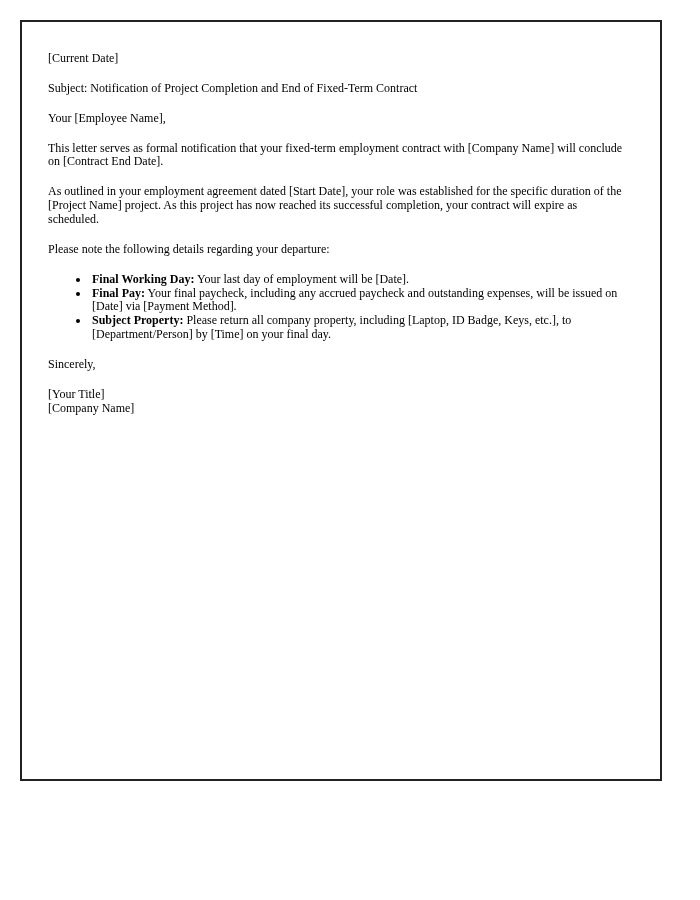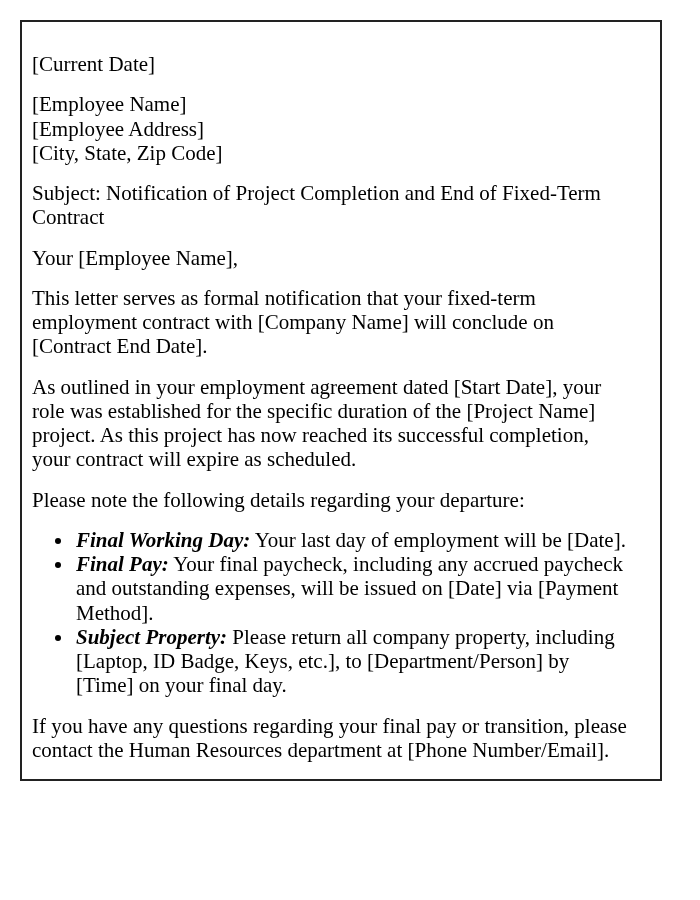--- a/index.html
+++ b/index.html
@@ -16,22 +16,22 @@
     color: #000000;
   }
   .letter-page {
     position: absolute;
     left: 20px;
     top: 20px;
     width: 642px;
     height: 761px;
     border: 2px solid #222222;
     background: #ffffff;
-    padding: 16px 30px 16px 10px;
-    font-size: 21px;
+    padding: 16px 30px 16px 26px;
+    font-size: 12px;
     line-height: 1.155;
     overflow: hidden;
   }
   .para {
     margin: 16px 0;
   }
   .para:first-child {
     margin-top: 14px;
   }
   .block {
@@ -41,34 +41,29 @@
     display: block;
   }
   ul.detail-list {
     margin: 16px 0;
     padding-left: 42px;
   }
   ul.detail-list li {
     margin: 0;
     padding-left: 2px;
   }
-  strong { font-weight: bold; font-style: italic; }
+  strong { font-weight: bold; }
 </style>
 </head>
 <body>
 
 <div class="letter-page">
 
   <p class="para">[Current Date]</p>
 
-  <div class="block">
-    <span class="line">[Employee Name]</span>
-    <span class="line">[Employee Address]</span>
-    <span class="line">[City, State, Zip Code]</span>
-  </div>
 
   <p class="para">Subject: Notification of Project Completion and End of Fixed-Term Contract</p>
 
   <p class="para">Your [Employee Name],</p>
 
   <p class="para">This letter serves as formal notification that your fixed-term employment contract with [Company Name] will conclude on [Contract End Date].</p>
 
   <p class="para">As outlined in your employment agreement dated [Start Date], your role was established for the specific duration of the [Project Name] project. As this project has now reached its successful completion, your contract will expire as scheduled.</p>
 
   <p class="para">Please note the following details regarding your departure:</p>
@@ -82,22 +77,21 @@
       <strong>Final Pay:</strong>
       <span>Your final paycheck, including any accrued paycheck and outstanding expenses, will be issued on [Date] via [Payment Method].</span>
     </li>
     <li>
       <strong>Subject Property:</strong>
       <span>Please return all company property, including [Laptop, ID Badge, Keys, etc.], to [Department/Person] by [Time] on your final day.</span>
     </li>
   </ul>
 
 
-  <p class="para">If you have any questions regarding your final pay or transition, please contact the Human Resources department at [Phone Number/Email].</p>
 
   <p class="para">Sincerely,</p>
 
   <div class="block">
+    <span class="line">[Your Title]</span>
     <span class="line">[Company Name]</span>
-    <span class="line">[Your Title]</span>
   </div>
 
 </div>
 
 </body></html>

